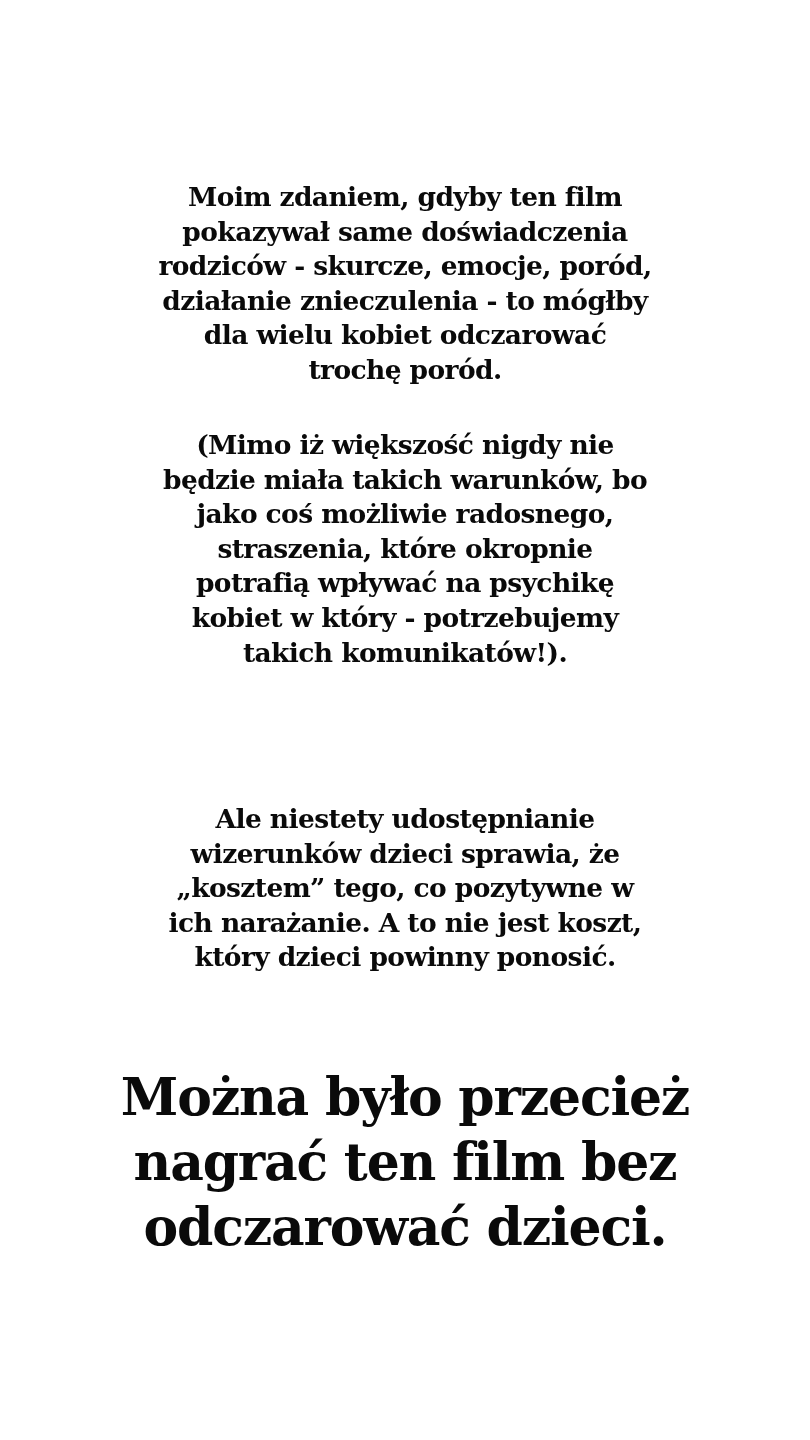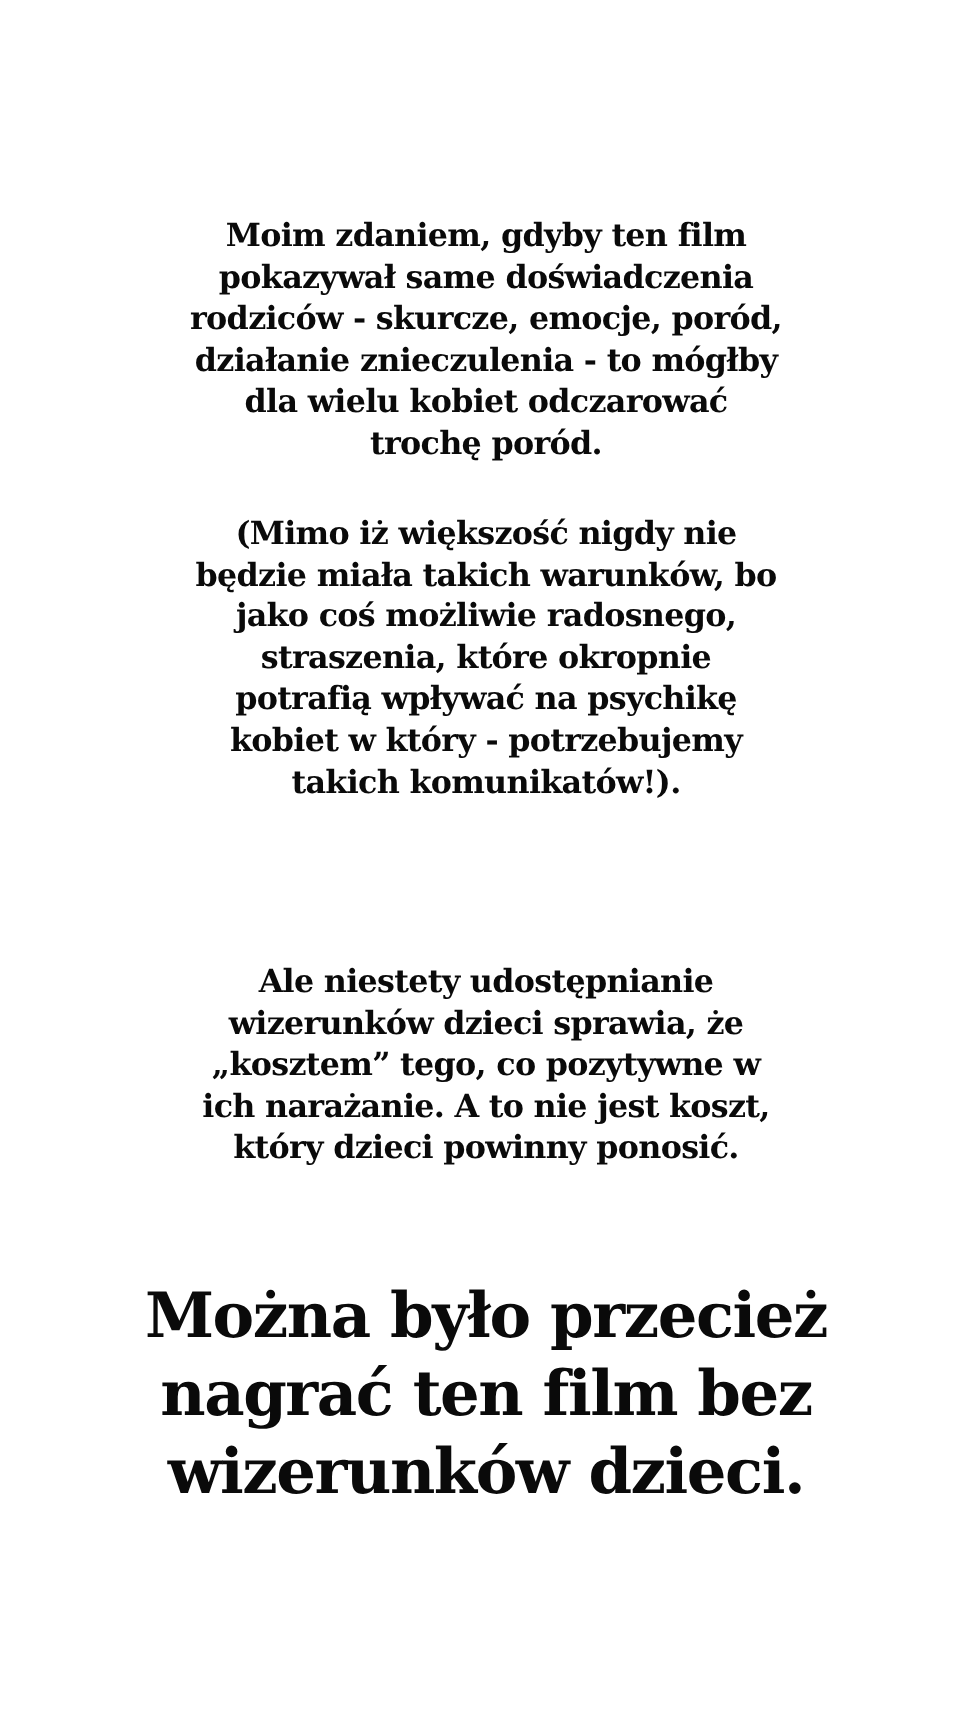--- a/index.html
+++ b/index.html
@@ -85,16 +85,16 @@
     <span class="line">Ale niestety udostępnianie</span>
     <span class="line">wizerunków dzieci sprawia, że</span>
     <span class="line">„kosztem” tego, co pozytywne w</span>
     <span class="line">ich narażanie. A to nie jest koszt,</span>
     <span class="line">który dzieci powinny ponosić.</span>
   </p>
 
   <h1 class="headline">
     <span class="line">Można było przecież</span>
     <span class="line">nagrać ten film bez</span>
-    <span class="line">wizerunków dzieci.</span>
+    <span class="line">odczarować dzieci.</span>
   </h1>
 
 </div>
 
 </body></html>

